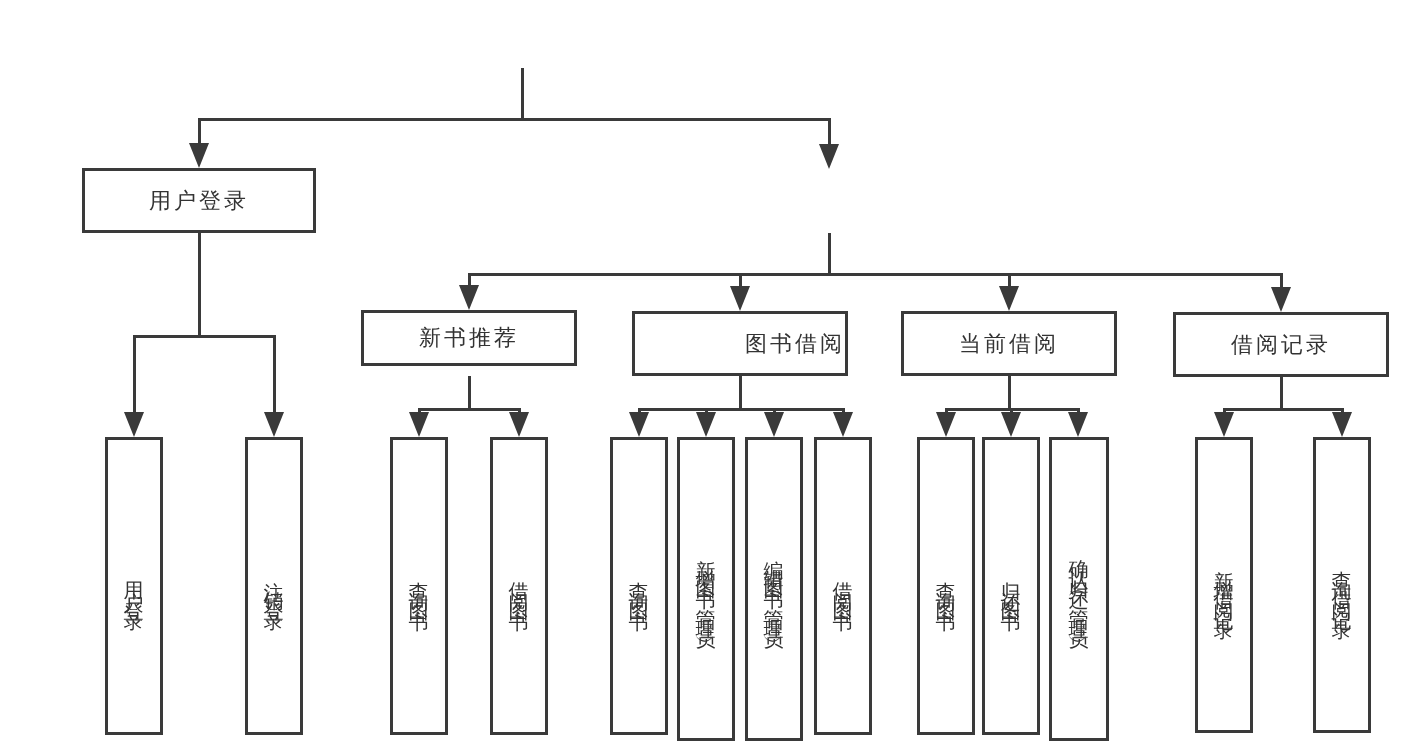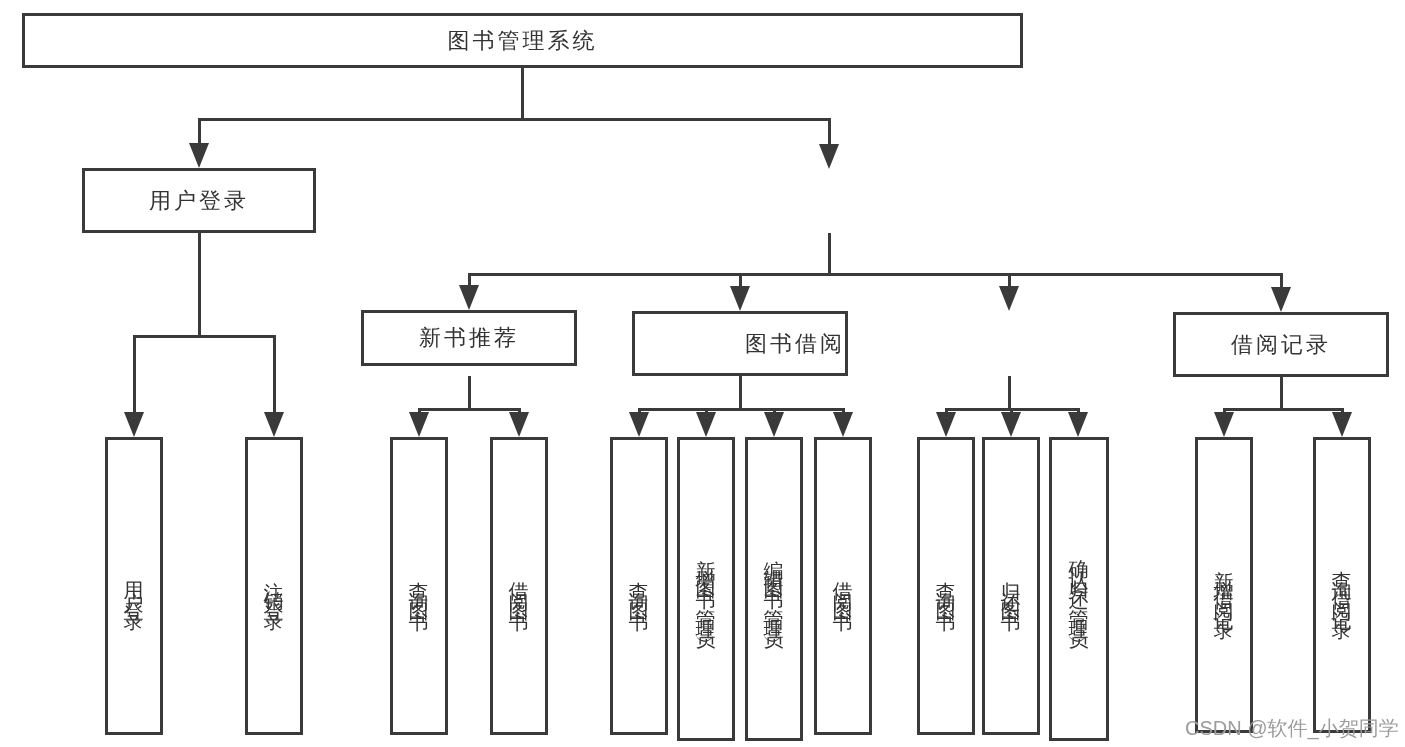--- a/index.html
+++ b/index.html
@@ -50,23 +50,20 @@
     color: #9c9c9c;
     white-space: nowrap;
     z-index: 5;
   }
 </style>
 </head>
 <body>
 
 <div class="canvas">
 
-  <div class="box hbox" style="left:22px; top:13px; width:1001px; height:55px;">
-    <span>图书管理系统</span>
-  </div>
 
   <div class="vline" style="left:520.5px; top:68px; height:50px;"></div>
   <div class="hline" style="left:197.5px; top:118px; width:633px;"></div>
   <div class="vline" style="left:197.5px; top:118px; height:28px;"></div>
   <div class="arrow" style="left:189px; top:143px;"></div>
   <div class="vline" style="left:827.5px; top:118px; height:28px;"></div>
   <div class="arrow" style="left:819px; top:144px;"></div>
 
   <div class="box hbox" style="left:82px; top:168px; width:234px; height:65px;">
     <span>用户登录</span>
@@ -88,20 +85,23 @@
   <div class="vline" style="left:1007.5px; top:273px; height:14px;"></div>
   <div class="arrow" style="left:999px; top:286px;"></div>
   <div class="vline" style="left:1279.5px; top:273px; height:14px;"></div>
   <div class="arrow" style="left:1271px; top:287px;"></div>
 
   <div class="box hbox" style="left:361px; top:310px; width:216px; height:56px;">
     <span>新书推荐</span>
   </div>
   <div class="box hbox" style="left:632px; top:311px; width:216px; height:65px;justify-content:flex-end;">
     <span>图书借阅</span>
+  </div>
+  <div class="box hbox" style="left:901px; top:311px; width:216px; height:65px;">
+    <span>当前借阅</span>
   </div>
   <div class="box hbox" style="left:1173px; top:312px; width:216px; height:65px;">
     <span>借阅记录</span>
   </div>
 
   <div class="vline" style="left:467.5px; top:376px; height:35px;"></div>
   <div class="hline" style="left:417.5px; top:408px; width:103px;"></div>
   <div class="vline" style="left:417.5px; top:408px; height:8px;"></div>
   <div class="arrow" style="left:409px; top:412px;"></div>
   <div class="vline" style="left:517.5px; top:408px; height:8px;"></div>
@@ -171,15 +171,14 @@
     <span>确认归还（管理员）</span>
   </div>
 
   <div class="box vbox" style="left:1195px; top:437px; width:58px; height:296px;">
     <span>新增借阅记录</span>
   </div>
   <div class="box vbox" style="left:1313px; top:437px; width:58px; height:296px;">
     <span>查询借阅记录</span>
   </div>
 
-  <div class="watermark">CSDN @软件_小贺同学</div>
 
 </div>
 
 </body></html>

